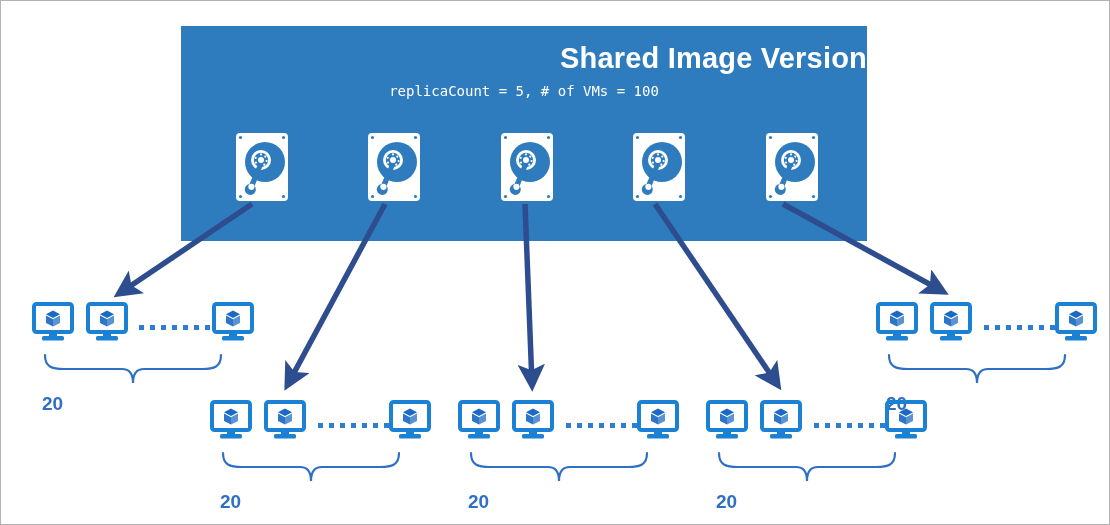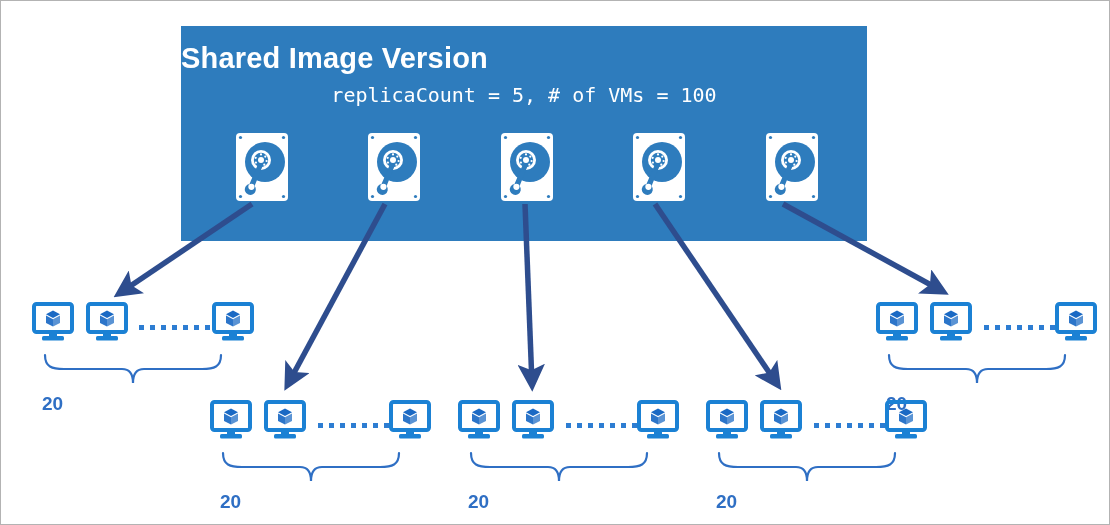--- a/index.html
+++ b/index.html
@@ -14,33 +14,33 @@
   }
   .abs{position:absolute;}
 
   
   #sivBox{
     left:180px;top:25px;width:686px;height:215px;
     background:#2e7cbd;
   }
   #sivTitle{
     left:180px;top:41px;width:686px;
-    text-align:left;
+    text-align:right;
     color:#ffffff;
     font-size:29px;
     font-weight:600;
     letter-spacing:.2px;
     font-family:"Liberation Sans",sans-serif;
     white-space:nowrap;
   }
   #sivSub{
     left:180px;top:82px;width:686px;
     text-align:center;
     color:#ffffff;
-    font-size:20px;
+    font-size:14px;
     font-family:"DejaVu Sans Mono","Liberation Mono",monospace;
     white-space:nowrap;
   }
 
   
   .disk{width:56px;height:72px;}
   .disk svg{display:block;width:56px;height:72px;}
 
   
   .vm{width:42px;height:42px;}

